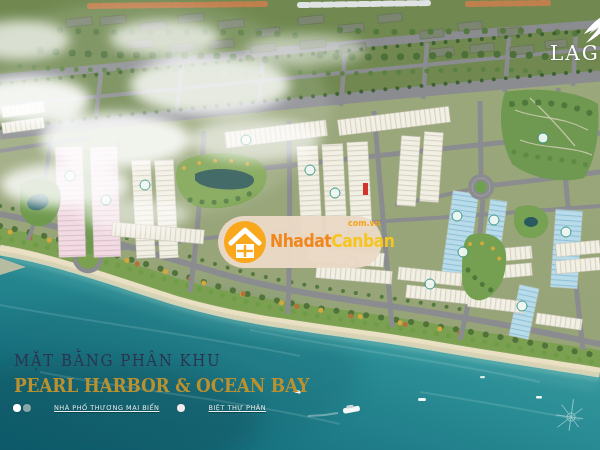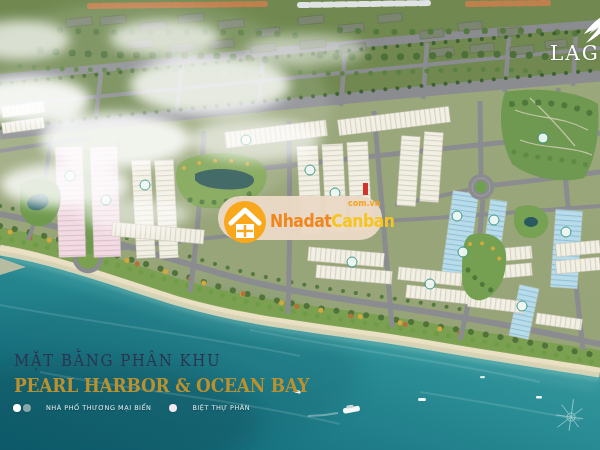--- a/index.html
+++ b/index.html
@@ -7,21 +7,21 @@
          font-family:"DejaVu Sans",sans-serif;background:#157382;}
   .stage svg.map{position:absolute;left:0;top:0;}
 
   
   .dev-logo{position:absolute;left:548px;top:10px;width:90px;height:55px;color:#fff;}
   .dev-logo-text{position:absolute;left:2px;top:31px;font-family:"DejaVu Serif",serif;
     font-size:20px;letter-spacing:2px;color:#fff;text-shadow:0 0 3px rgba(0,0,0,.25);}
   .dev-wing{position:absolute;left:26px;top:0;}
 
   
-  .watermark{position:absolute;left:218px;top:196px;width:164px;height:44px;
+  .watermark{position:absolute;left:218px;top:216px;width:164px;height:52px;
     background:rgba(234,217,197,.97);border-radius:26px;}
   .wm-circle{position:absolute;left:6px;top:5px;width:42px;height:42px;border-radius:50%;
     background:#f9a71b;}
   .wm-text{position:absolute;left:52px;top:15px;font-weight:bold;font-size:17px;
     letter-spacing:-.5px;transform:scaleX(.92);transform-origin:left center;white-space:nowrap;}
   .wm1{color:#f0861c;}
   .wm2{color:#f6c51e;}
   .wm-domain{position:absolute;left:130px;top:3px;font-size:8px;font-weight:bold;color:#f5a31c;}
 
   
@@ -29,21 +29,21 @@
   .subtitle{font-family:"DejaVu Serif",serif;font-size:15px;letter-spacing:1.5px;
     color:#2b3550;white-space:nowrap;}
   .title{font-family:"DejaVu Serif",serif;font-size:17px;font-weight:bold;letter-spacing:-.2px;
     color:#bb9130;margin-top:3px;white-space:nowrap;}
 
   
   .legend{position:absolute;left:13px;top:404px;display:flex;align-items:center;
     color:#e9f1f1;font-size:6.5px;letter-spacing:.5px;}
   .leg-item{display:flex;align-items:center;margin-right:18px;}
   .dot{width:8px;height:8px;border-radius:50%;margin-right:3px;box-shadow:0 0 2px rgba(0,0,0,.2);}
-  .leg-label{margin-left:12px;white-space:nowrap;text-shadow:0 1px 1px rgba(0,30,35,.4);}
+  .leg-label{margin-left:20px;white-space:nowrap;text-shadow:0 1px 1px rgba(0,30,35,.4);text-decoration:underline;}
 </style>
 </head>
 <body>
 
 <div class="stage">
 
 <svg class="map" width="600" height="450" viewBox="0 0 600 450">
   <defs>
     <linearGradient id="waterG" x1="1" y1="0" x2="0" y2="1">
       <stop offset="0" stop-color="#49a7a8"></stop>

